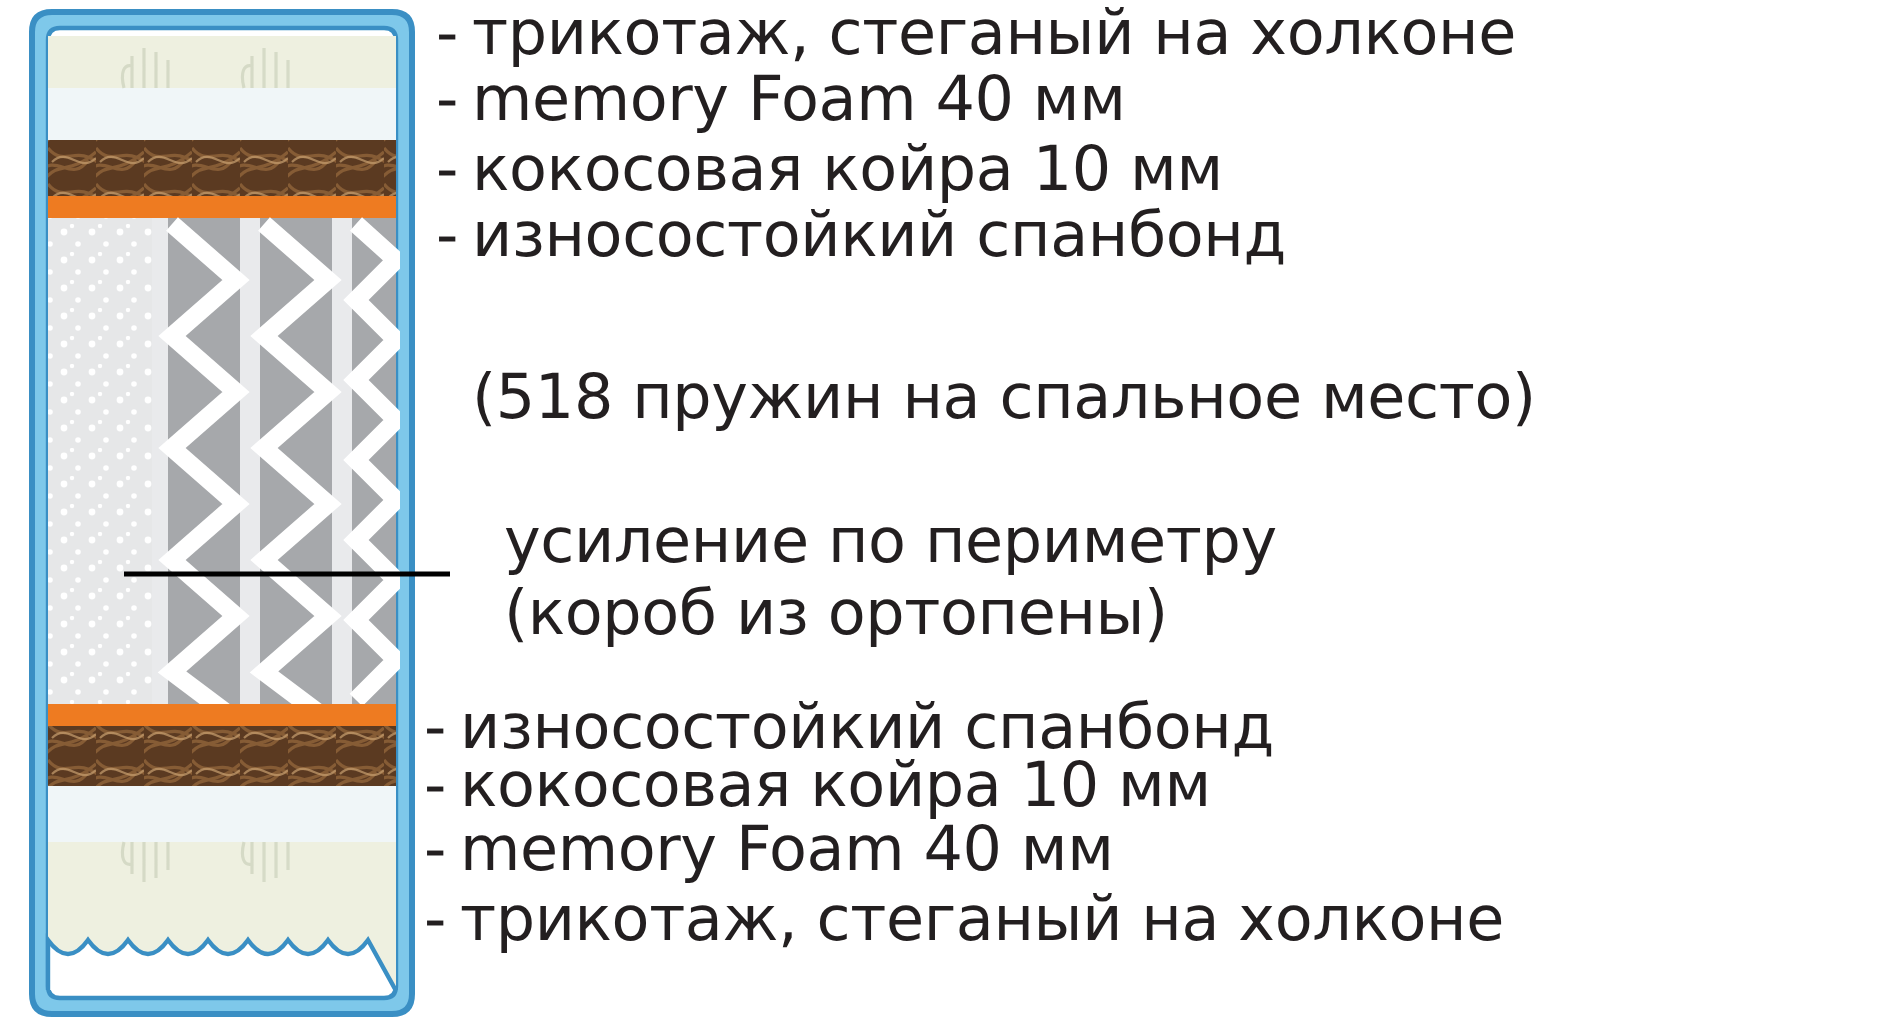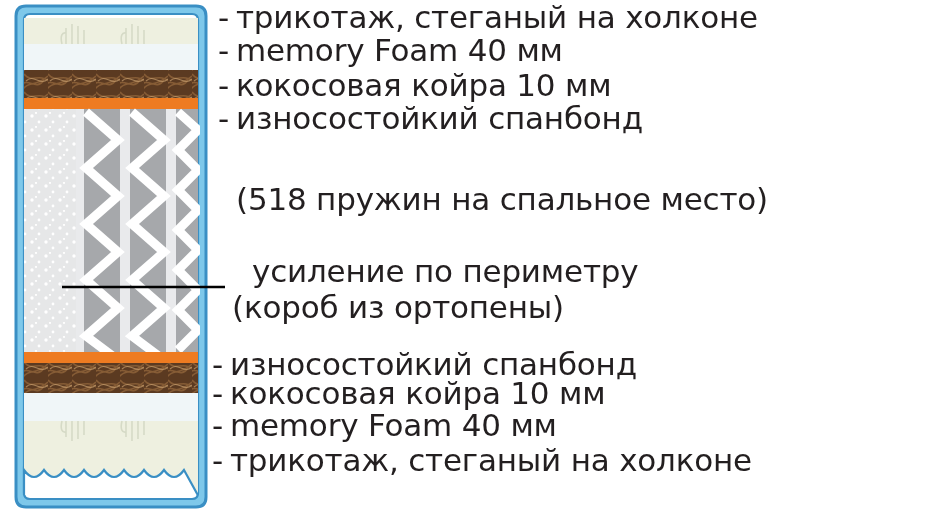--- a/index.html
+++ b/index.html
@@ -145,21 +145,21 @@
 
   <div class="label" style="left:218px; top:35px;"><span class="dash">-</span><span>memory Foam 40 мм</span></div>
 
   <div class="label" style="left:218px; top:70px;"><span class="dash">-</span><span>кокосовая койра 10 мм</span></div>
 
   <div class="label" style="left:218px; top:103px;"><span class="dash">-</span><span>износостойкий спанбонд</span></div>
 
   <div class="label" style="left:236px; top:184px;"><span>(518 пружин на спальное место)</span></div>
 
   <div class="label" style="left:252px; top:256px;"><span>усиление по периметру</span></div>
-  <div class="label" style="left:232px; top:292px;"><span>(короб из ортопены)</span></div>
+  <div class="label" style="left:252px; top:292px;"><span>(короб из ортопены)</span></div>
 
   <div class="label" style="left:212px; top:349px;"><span class="dash">-</span><span>износостойкий спанбонд</span></div>
 
   <div class="label" style="left:212px; top:378px;"><span class="dash">-</span><span>кокосовая койра 10 мм</span></div>
 
   <div class="label" style="left:212px; top:410px;"><span class="dash">-</span><span>memory Foam 40 мм</span></div>
 
   <div class="label" style="left:212px; top:445px;"><span class="dash">-</span><span>трикотаж, стеганый на холконе</span></div>
 
 </div>

